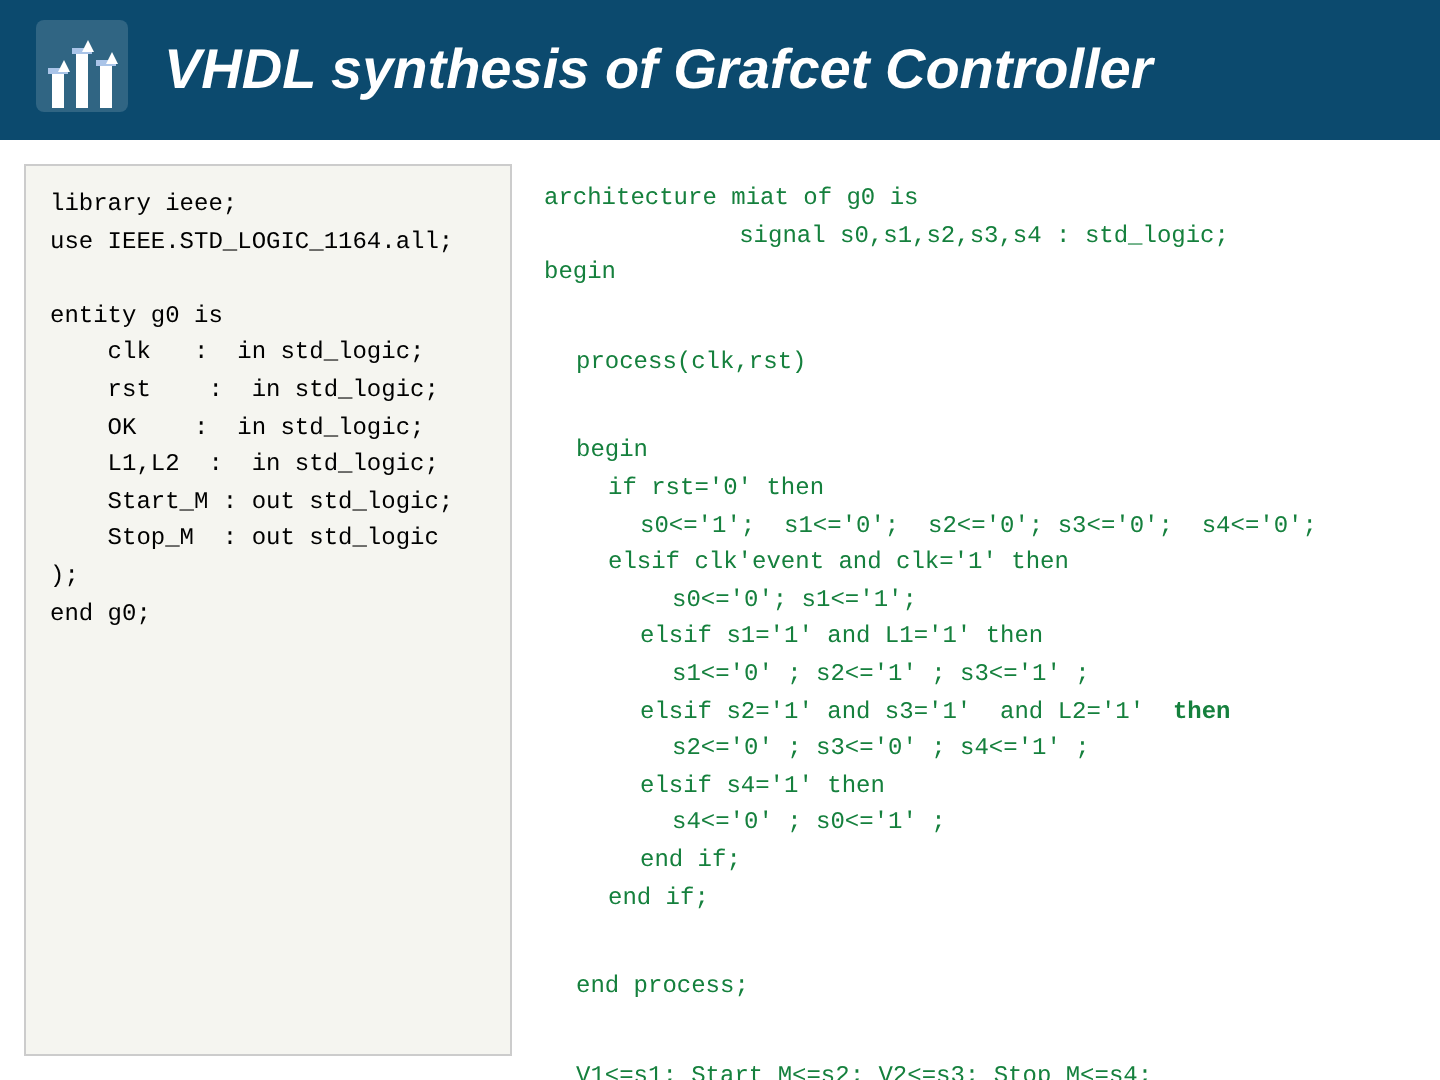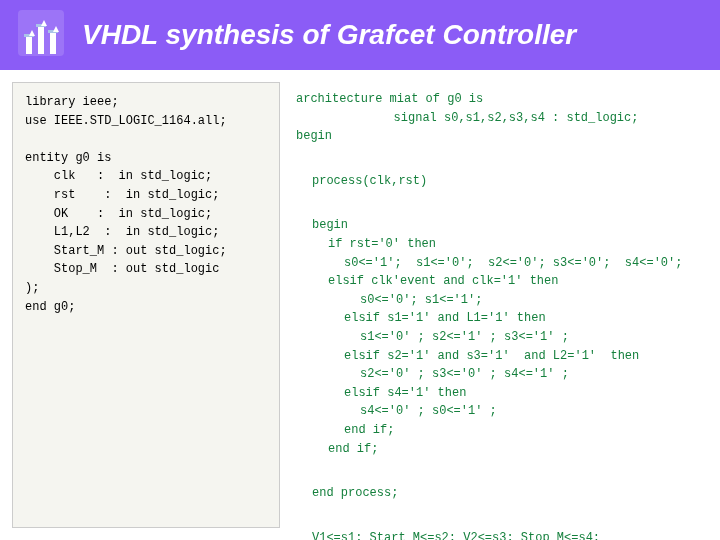--- a/index.html
+++ b/index.html
@@ -6,21 +6,21 @@
     body {
       width: 720px;
       height: 540px;
       background: #ffffff;
       font-family: Arial, sans-serif;
       overflow: hidden;
     }
 
     
     .header {
-      background: #8b5cf6;
+      background: #0c4a6e;
       width: 100%;
       height: 70px;
       display: flex;
       align-items: center;
       padding: 0 16px;
       gap: 16px;
     }
     .header-title {
       color: #ffffff;
       font-size: 28px;
@@ -37,21 +37,21 @@
       padding: 12px;
       background: #ffffff;
       height: calc(540px - 70px);
     }
 
     
     .left-panel {
       background: #f5f5f0;
       border: 1px solid #cccccc;
       padding: 10px 12px;
-      width: 268px;
+      width: 244px;
       flex-shrink: 0;
       font-family: 'Courier New', Courier, monospace;
       font-size: 12px;
       line-height: 1.55;
       color: #000000;
     }
 
     
     .right-panel {
       flex: 1;
@@ -124,21 +124,21 @@
     <span class="code-line">        <span style="padding-left:40px"></span>signal s0,s1,s2,s3,s4 : std_logic;</span>
     <span class="code-line">begin</span>
     <span class="code-line indent1">process(clk,rst)</span>
     <span class="code-line indent1">begin</span>
     <span class="code-line indent2">if rst='0' then</span>
     <span class="code-line indent3">s0&lt;='1';  s1&lt;='0';  s2&lt;='0'; s3&lt;='0';  s4&lt;='0';</span>
     <span class="code-line indent2">elsif clk'event and clk='1' then</span>
     <span class="code-line indent4">s0&lt;='0'; s1&lt;='1';</span>
     <span class="code-line indent3">elsif s1='1' and L1='1' then</span>
     <span class="code-line indent4">s1&lt;='0' ; s2&lt;='1' ; s3&lt;='1' ;</span>
-    <span class="code-line indent3">elsif s2='1' and s3='1'  and L2='1'  <span style="font-weight:normal">then</span></span>
+    <span class="code-line indent3">elsif s2='1' and s3='1'  and L2='1'  <span style="font-weight:bold">then</span></span>
     <span class="code-line indent4">s2&lt;='0' ; s3&lt;='0' ; s4&lt;='1' ;</span>
     <span class="code-line indent3">elsif s4='1' then</span>
     <span class="code-line indent4">s4&lt;='0' ; s0&lt;='1' ;</span>
     <span class="code-line indent3">end if;</span>
     <span class="code-line indent2">end if;</span>
     <span class="code-line indent1">end process;</span>
     <span class="code-line indent1">V1&lt;=s1; Start_M&lt;=s2; V2&lt;=s3; Stop_M&lt;=s4;</span>
     <span class="code-line"><strong>END miat;</strong></span>
   </div>
 </div>

